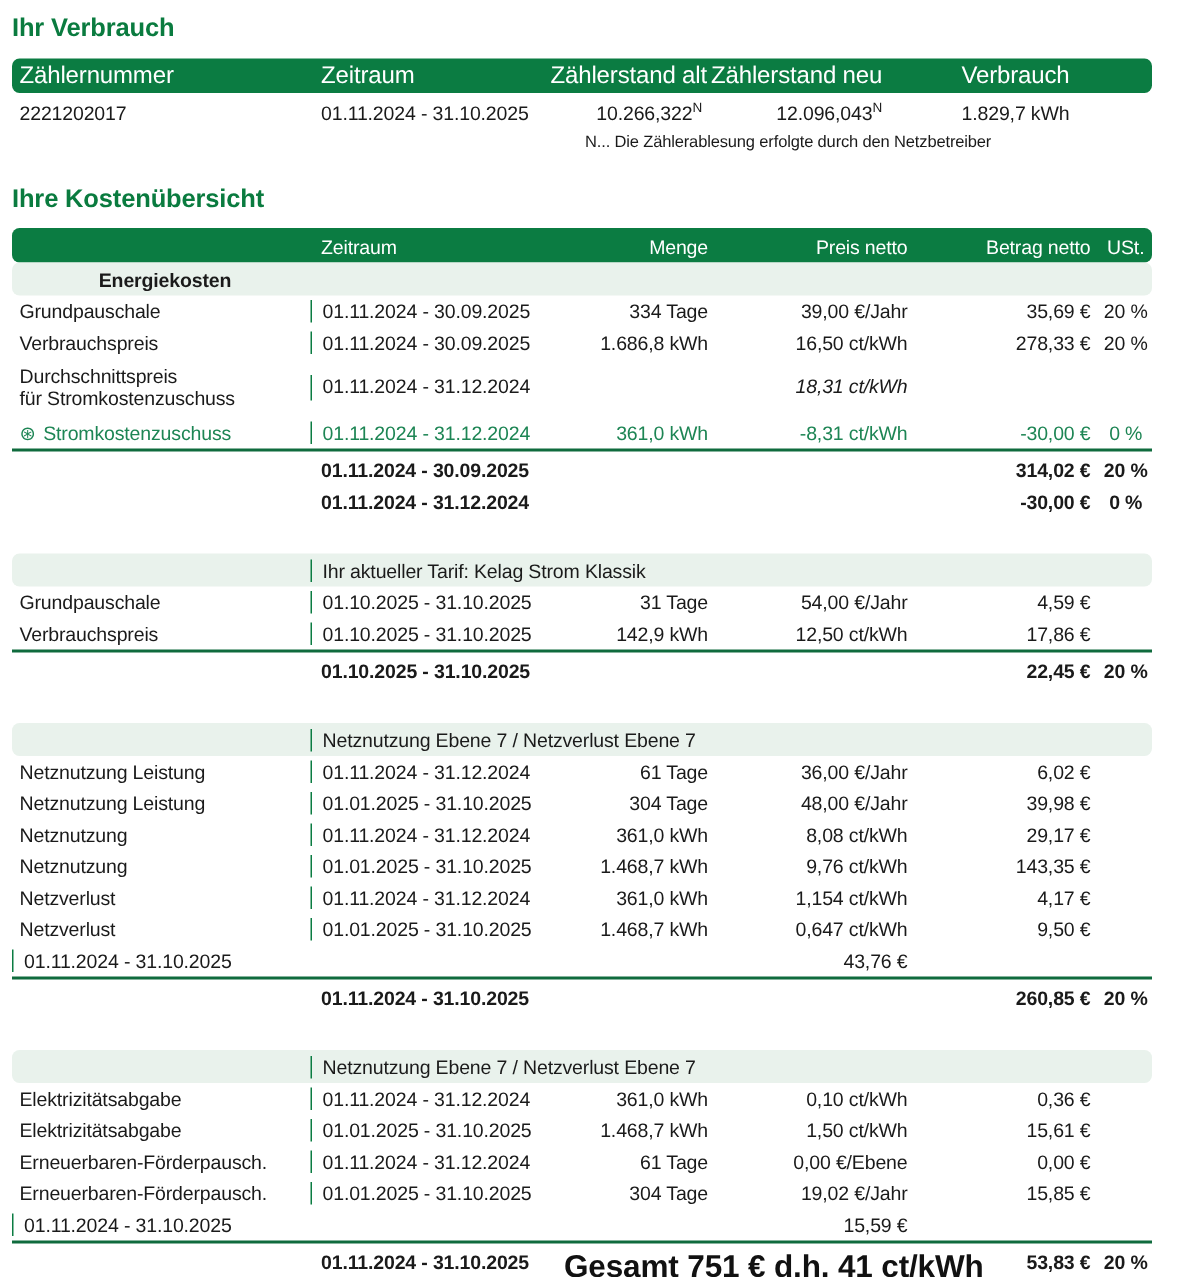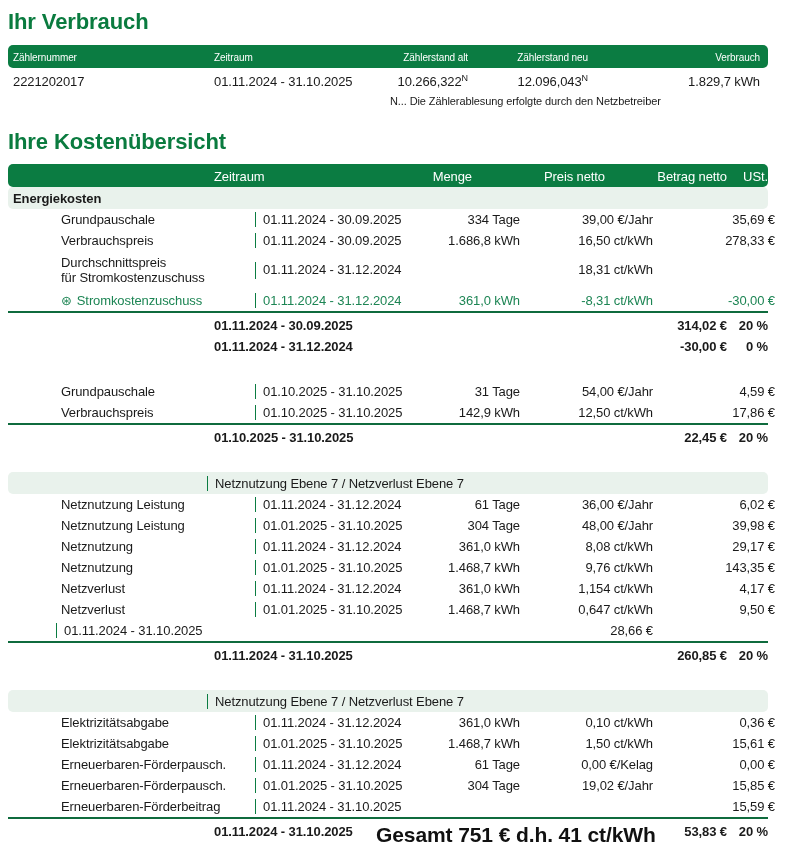--- a/index.html
+++ b/index.html
@@ -15,40 +15,40 @@
   body{
     width:785px;
     font-family:"Liberation Sans","DejaVu Sans",sans-serif;
     font-size:13px;
     color:var(--ink);
     padding:5px 17px 6px 8px;
     letter-spacing:-0.1px;
   }
   h1.section-title{
     color:var(--green-text);
-    font-size:22px;
+    font-size:17px;
     font-weight:bold;
     margin:4px 0 10px 0;
   }
   
   .vgrid{display:grid;grid-template-columns:199px 160px 107px 120px 166px;}
   .vhead{
     background:var(--green);
     color:#fff;
     border-radius:5px;
     height:23px;
     align-items:center;
-    font-size:10px;
+    font-size:16px;
   }
   .vhead .c{padding-top:1px;}
   .vrow{height:27px;align-items:center;}
   .c{overflow:hidden;white-space:nowrap;}
   .c.first{padding-left:5px;}
   .c.num{text-align:right;padding-right:6px;}
-  .c.numend{text-align:right;padding-right:0;}
+  .c.numend{text-align:center;padding-right:0;}
   sup.note{font-size:9px;vertical-align:super;line-height:0;}
   .footnote{
     font-size:11px;
     margin-left:382px;
     margin-bottom:0;
     color:var(--ink);
   }
   
   .kwrap{margin-top:22px;}
   .kwrap h1.section-title{margin-bottom:9px;}
@@ -60,28 +60,28 @@
     height:23px;
     align-items:center;
   }
   .khead .c{padding-top:1px;}
   .sechead{
     background:var(--green-light);
     border-radius:5px;
     height:22px;
     align-items:center;
   }
-  .sechead .c.first{font-weight:bold;}
+  .sechead .c.first{font-weight:bold;text-align:center;}
   .c.zeit{padding-left:7px;}
   .divided{border-left:1px solid var(--green);}
-  .datarow{height:21px;align-items:center;margin-left:48px;}
+  .datarow{height:21px;align-items:center;}
   .datarow.twoline{height:39px;}
   .datarow.twoline .c{display:flex;align-items:flex-end;padding-bottom:2px;}
   .datarow.twoline .c.first{flex-direction:column;align-items:flex-start;justify-content:flex-end;}
-  .datarow.twoline .c.num{justify-content:flex-end;}
+  .datarow.twoline .c.num{justify-content:flex-end;font-style:italic;}
   .datarow.greenrow .c{color:var(--row-green);}
   .icon-mark{margin-right:5px;}
   .subtotals{border-top:2px solid var(--green-dark);padding-top:2px;}
   .subrow{height:21px;align-items:center;font-weight:bold;}
   .block{margin-top:24px;}
   .block.firstblock{margin-top:0;}
   .gesamt{
     font-size:21px;
     font-weight:bold;
     color:#111;
@@ -178,20 +178,24 @@
             <div class="c first"></div>
             <div class="c zeit">01.11.2024 - 31.12.2024</div>
             <div class="c num"></div>
             <div class="c num"></div>
             <div class="c num">-30,00 €</div>
             <div class="c numend">0 %</div>
           </div>
         </div>
       </div>
       <div class="block">
+        <div class="crow sechead">
+          <div class="c first"></div>
+          <div class="c zeit divided" style="grid-column: 2 / 7;">Ihr aktueller Tarif: Kelag Strom Klassik</div>
+        </div>
         <div class="crow datarow">
           <div class="c first"><span>Grundpauschale</span></div>
           <div class="c zeit divided">01.10.2025 - 31.10.2025</div>
           <div class="c num">31 Tage</div>
           <div class="c num">54,00 €/Jahr</div>
           <div class="c num">4,59 €</div>
           <div class="c numend"></div>
         </div>
         <div class="crow datarow">
           <div class="c first"><span>Verbrauchspreis</span></div>
@@ -261,21 +265,21 @@
           <div class="c zeit divided">01.01.2025 - 31.10.2025</div>
           <div class="c num">1.468,7 kWh</div>
           <div class="c num">0,647 ct/kWh</div>
           <div class="c num">9,50 €</div>
           <div class="c numend"></div>
         </div>
         <div class="crow datarow">
           <div class="c zeit divided">01.11.2024 - 31.10.2025</div>
           <div class="c num"></div>
           <div class="c num"></div>
-          <div class="c num">28,66 €</div>
+          <div class="c num">43,76 €</div>
           <div class="c numend"></div>
         </div>
         <div class="subtotals">
           <div class="crow subrow">
             <div class="c first"></div>
             <div class="c zeit">01.11.2024 - 31.10.2025</div>
             <div class="c num"></div>
             <div class="c num"></div>
             <div class="c num">260,85 €</div>
             <div class="c numend">20 %</div>
@@ -299,34 +303,33 @@
           <div class="c zeit divided">01.01.2025 - 31.10.2025</div>
           <div class="c num">1.468,7 kWh</div>
           <div class="c num">1,50 ct/kWh</div>
           <div class="c num">15,61 €</div>
           <div class="c numend"></div>
         </div>
         <div class="crow datarow">
           <div class="c first"><span>Erneuerbaren-Förderpausch.</span></div>
           <div class="c zeit divided">01.11.2024 - 31.12.2024</div>
           <div class="c num">61 Tage</div>
-          <div class="c num">0,00 €/Kelag</div>
+          <div class="c num">0,00 €/Ebene</div>
           <div class="c num">0,00 €</div>
           <div class="c numend"></div>
         </div>
         <div class="crow datarow">
           <div class="c first"><span>Erneuerbaren-Förderpausch.</span></div>
           <div class="c zeit divided">01.01.2025 - 31.10.2025</div>
           <div class="c num">304 Tage</div>
           <div class="c num">19,02 €/Jahr</div>
           <div class="c num">15,85 €</div>
           <div class="c numend"></div>
         </div>
         <div class="crow datarow">
-          <div class="c first"><span>Erneuerbaren-Förderbeitrag</span></div>
           <div class="c zeit divided">01.11.2024 - 31.10.2025</div>
           <div class="c num"></div>
           <div class="c num"></div>
           <div class="c num">15,59 €</div>
           <div class="c numend"></div>
         </div>
         <div class="subtotals">
           <div class="crow subrow">
             <div class="c first"></div>
             <div class="c zeit">01.11.2024 - 31.10.2025</div>

